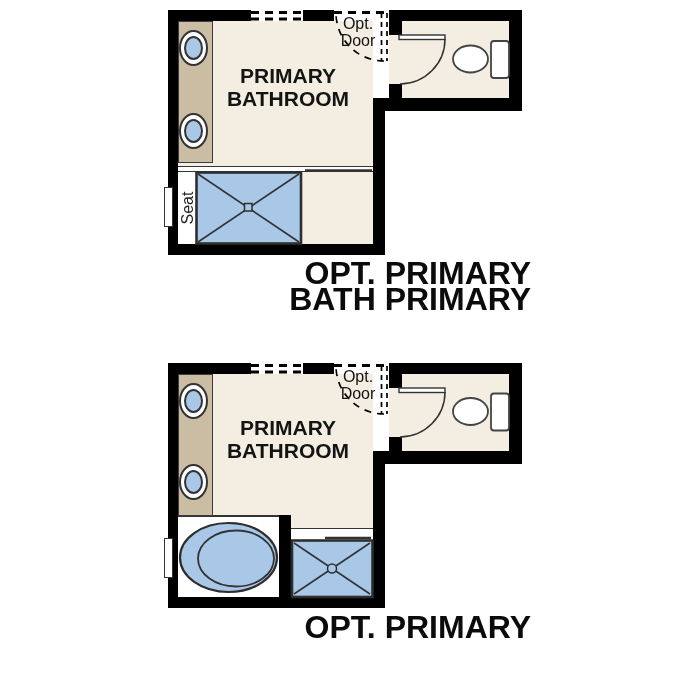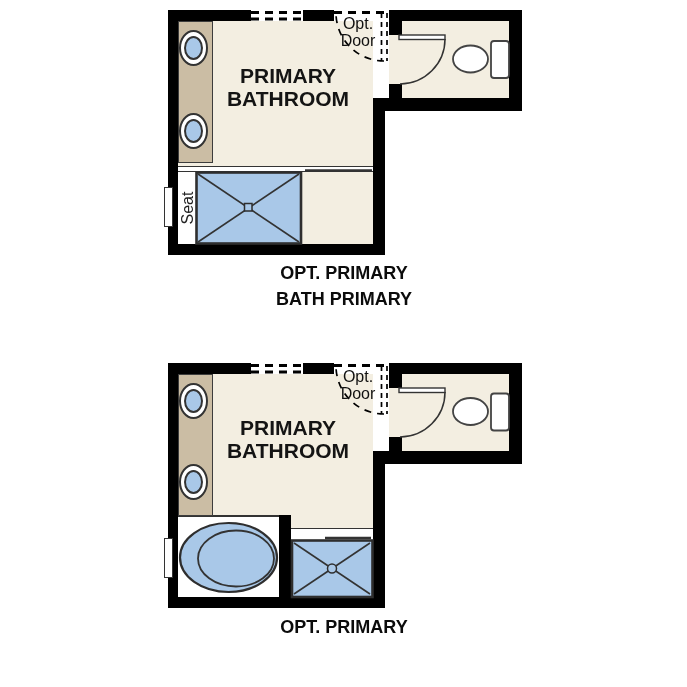--- a/index.html
+++ b/index.html
@@ -12,21 +12,21 @@
   .floor  { position:absolute; background:var(--floor,#f3eee1); }
   .whitebox { position:absolute; background:#fff; }
   .vanity { position:absolute; background:var(--vanity,#cbbda4); border:1.6px solid #3c3c3c; box-sizing:border-box; }
   .sink-outer { position:absolute; width:29px; height:36px; border-radius:50%; background:#fff; border:2px solid #333; box-sizing:border-box; }
   .sink-inner { position:absolute; left:3px; top:4px; width:19px; height:24px; border-radius:50%; background:var(--fixture,#a9c8e8); border:2px solid #333; box-sizing:border-box; }
   .glass  { position:absolute; background:#fff; border-top:1.5px solid #333; border-bottom:1.5px solid #333; box-sizing:border-box; }
   .glass-top-only { border-bottom:none; }
   .window { position:absolute; background:#fff; border:1.5px solid #333; box-sizing:border-box; }
   .room-label { position:absolute; text-align:center; font-weight:bold; font-size:21px; line-height:23px; color:var(--text,#111); }
   .optdoor-label { position:absolute; text-align:center; font-size:16px; line-height:17px; color:#111; }
-  .caption { position:absolute; text-align:center; font-weight:bold; font-size:18px; line-height:26px; color:#0b0b0b; }
+  .caption { position:absolute; text-align:right; font-weight:bold; font-size:32px; line-height:26px; color:#0b0b0b; }
   .seat-label { position:absolute; font-size:16px; color:#222; transform:translate(-50%,-50%) rotate(-90deg); white-space:nowrap; }
   .overlay { position:absolute; left:0; top:0; pointer-events:none; }
   .ln   { stroke:#333; fill:none; }
   .fixw { fill:#fff; stroke:#444; }
   .fixb { fill:var(--fixture,#a9c8e8); stroke:#2e2e2e; }
   .dashln { stroke:#000; fill:none; }
 </style>
 </head>
 <body>
 

